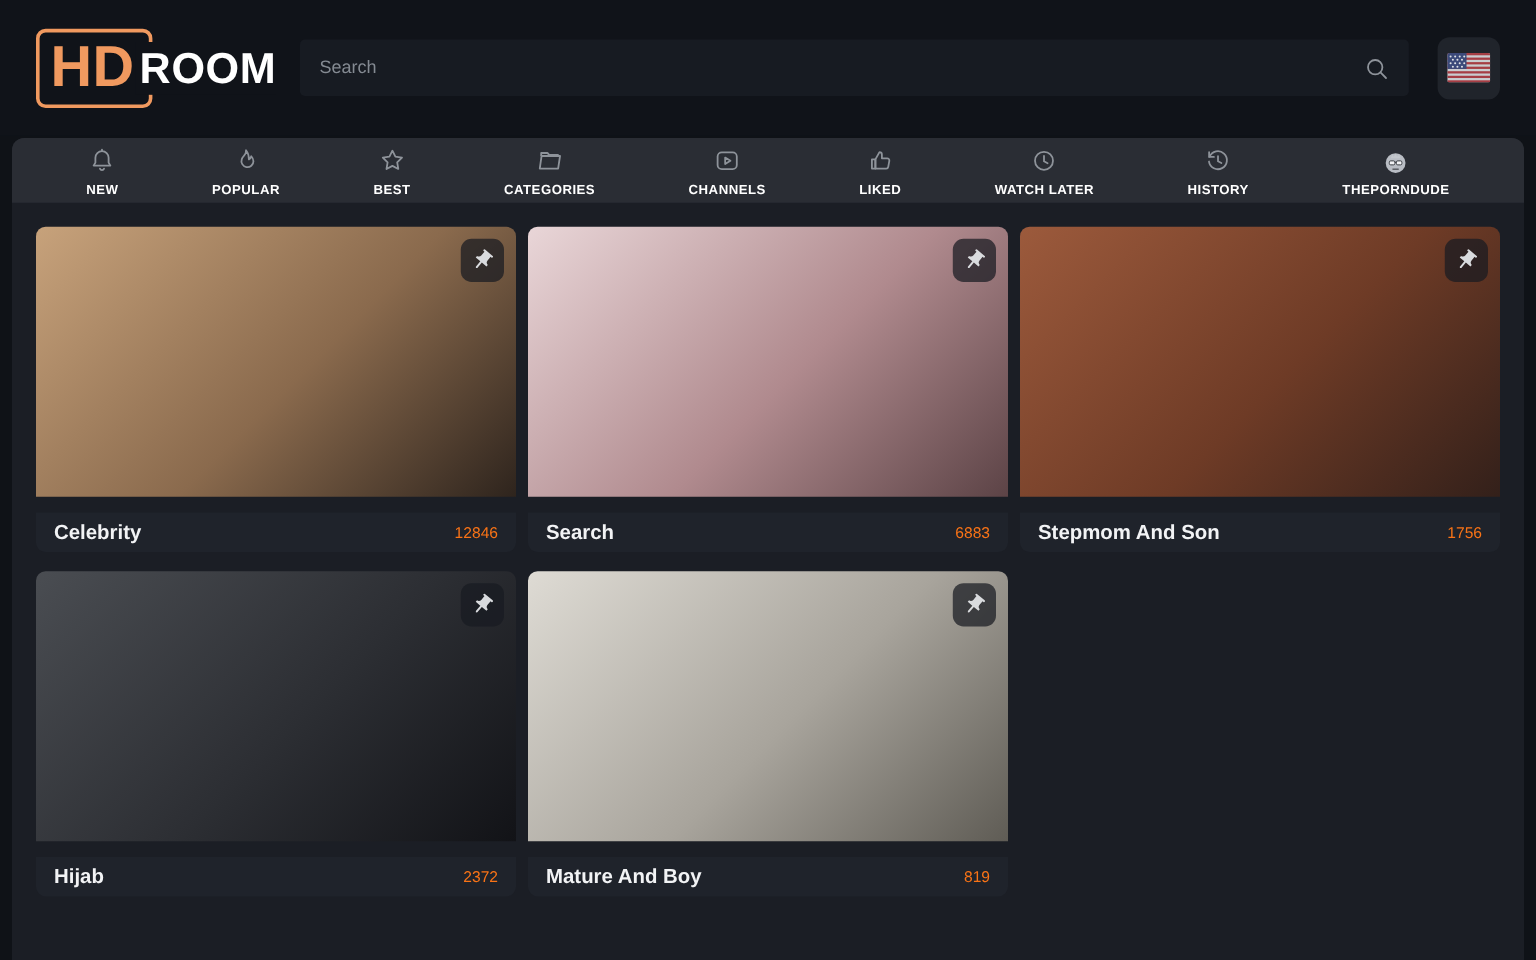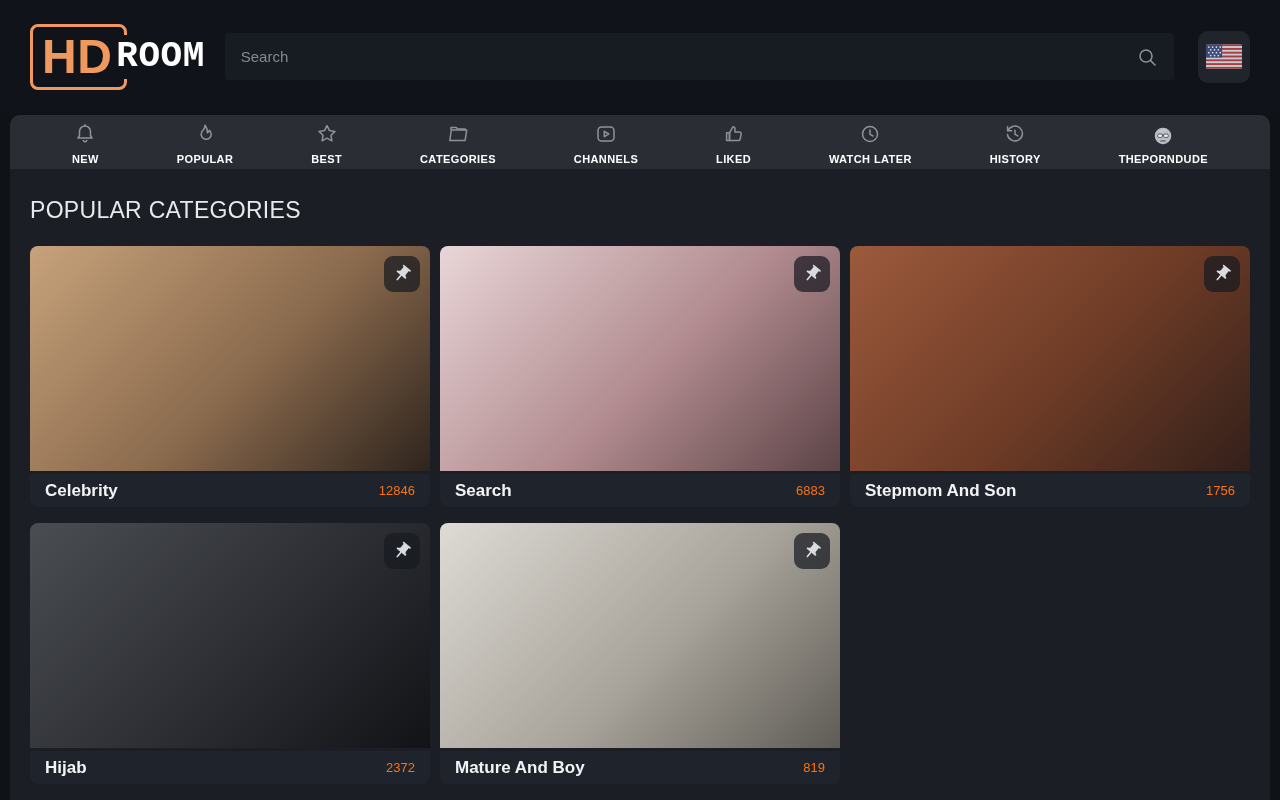--- a/index.html
+++ b/index.html
@@ -24,21 +24,20 @@
     padding:6px 12px 6px 9px;
     font-size:48px; font-weight:800; letter-spacing:.5px;
     color:#f0995f; line-height:1;
   }
   .logo-room {
     font-size:36px; font-weight:800; letter-spacing:.5px;
     color:#ffffff; line-height:1;
     background:#101319;
     margin-left:-14px;
     padding:4px 0 4px 3px;
-    font-family:Liberation Mono, monospace;
   }
   .search-wrap {
     flex:1;
     margin:0 24px 0 20px;
     position:relative;
   }
   .search-input {
     width:100%; height:47px;
     background:#171b22;
     border:none; border-radius:4px;
@@ -108,21 +107,21 @@
   }
   .pin-btn {
     position:absolute; top:10px; right:10px;
     width:36px; height:36px;
     background:rgba(24,27,33,.72);
     border:none; border-radius:9px;
     display:flex; align-items:center; justify-content:center;
     cursor:pointer;
   }
   .card-bar {
-    margin-top:3px;
+    margin-top:13px;
     height:33px;
     background:#1f232b;
     border-radius:0 0 8px 8px;
     display:flex; align-items:center; justify-content:space-between;
     padding:0 15px;
   }
   .card-title { font-size:17px; font-weight:700; color:#f2f3f5; }
   .card-count { font-size:13px; color:#f97316; }
   svg { display:block; }
 </style>
@@ -282,21 +281,20 @@
           <path d="M11.3 12.2h1.4" stroke="#2a2d33" stroke-width="0.9"></path>
           <path d="M9.5 18.5h5" stroke="#2a2d33" stroke-width="0.9" stroke-linecap="round"></path>
         </svg>
       </span>
       <span class="lbl">THEPORNDUDE</span>
     </div>
 
   </div>
 
   <div class="content">
-    <h1 class="section-title">POPULAR CATEGORIES</h1>
 
     <div class="grid">
 
       <div class="card">
         <div class="thumb" style="background:linear-gradient(135deg,#c7a27b 0%,#8a6a4d 55%,#2e241d 100%)">
           <button class="pin-btn">
             <span>
               <svg width="20" height="20" viewBox="0 0 24 24" fill="#d9dbde">
                 <path transform="rotate(40 12 12)" d="M16 9V4h1a1 1 0 0 0 0-2H7a1 1 0 0 0 0 2h1v5c0 1.66-1.34 3-3 3v2h5.97v7l1 1 1-1v-7H19v-2c-1.66 0-3-1.34-3-3z"></path>
               </svg>

